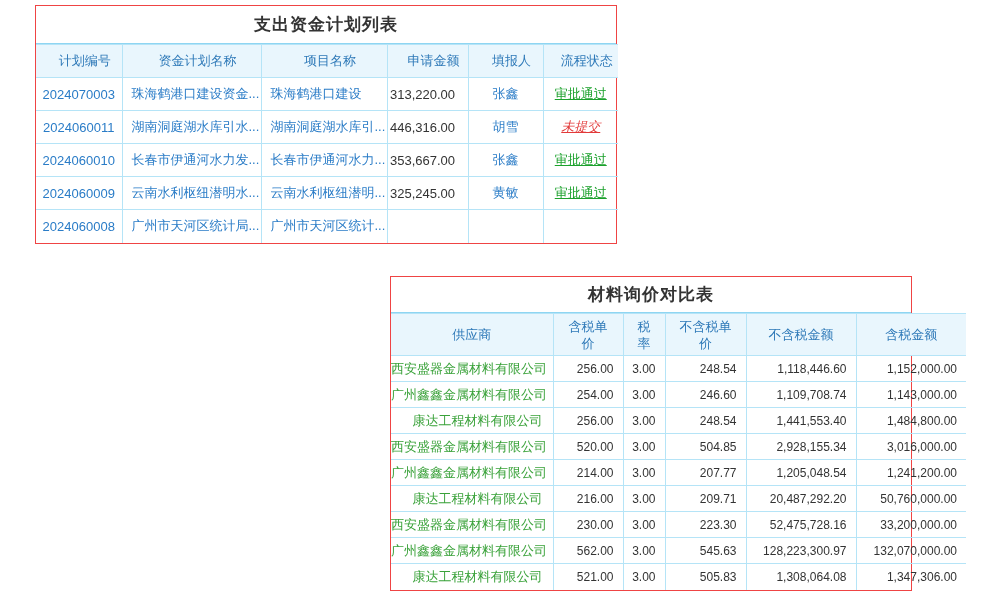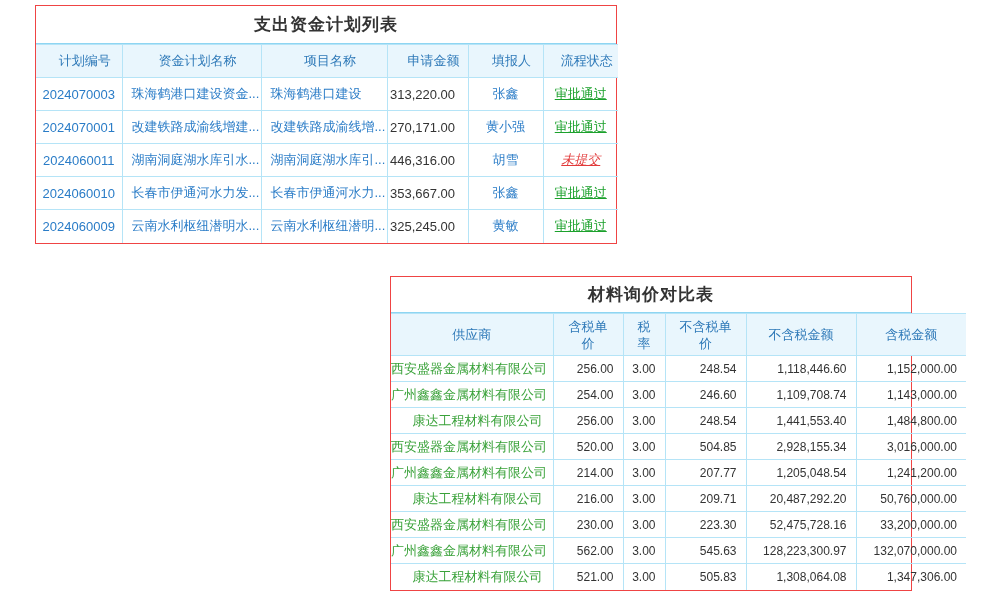--- a/index.html
+++ b/index.html
@@ -68,28 +68,20 @@
     <tbody>
         <tr>
           <td class="c-id">2024070003</td>
           <td class="c-name">珠海鹤港口建设资金...</td>
           <td class="c-project">珠海鹤港口建设</td>
           <td class="c-amount">313,220.00</td>
           <td class="c-person">张鑫</td>
           <td class="c-status status-approved">审批通过</td>
         </tr>
         <tr>
-          <td class="c-id">2024070001</td>
-          <td class="c-name">改建铁路成渝线增建...</td>
-          <td class="c-project">改建铁路成渝线增...</td>
-          <td class="c-amount">270,171.00</td>
-          <td class="c-person">黄小强</td>
-          <td class="c-status status-approved">审批通过</td>
-        </tr>
-        <tr>
           <td class="c-id">2024060011</td>
           <td class="c-name">湖南洞庭湖水库引水...</td>
           <td class="c-project">湖南洞庭湖水库引...</td>
           <td class="c-amount">446,316.00</td>
           <td class="c-person">胡雪</td>
           <td class="c-status status-pending">未提交</td>
         </tr>
         <tr>
           <td class="c-id">2024060010</td>
           <td class="c-name">长春市伊通河水力发...</td>
@@ -98,20 +90,28 @@
           <td class="c-person">张鑫</td>
           <td class="c-status status-approved">审批通过</td>
         </tr>
         <tr>
           <td class="c-id">2024060009</td>
           <td class="c-name">云南水利枢纽潜明水...</td>
           <td class="c-project">云南水利枢纽潜明...</td>
           <td class="c-amount">325,245.00</td>
           <td class="c-person">黄敏</td>
           <td class="c-status status-approved">审批通过</td>
+        </tr>
+        <tr>
+          <td class="c-id">2024060008</td>
+          <td class="c-name">广州市天河区统计局...</td>
+          <td class="c-project">广州市天河区统计...</td>
+          <td class="c-amount"></td>
+          <td class="c-person"></td>
+          <td class="c-status"></td>
         </tr>
       </tbody>
   </table>
 </div>
 
 <div class="panel" id="panel-quote">
   <div class="panel-title">材料询价对比表</div>
   <table>
     <colgroup>
       <col style="width:162px">

